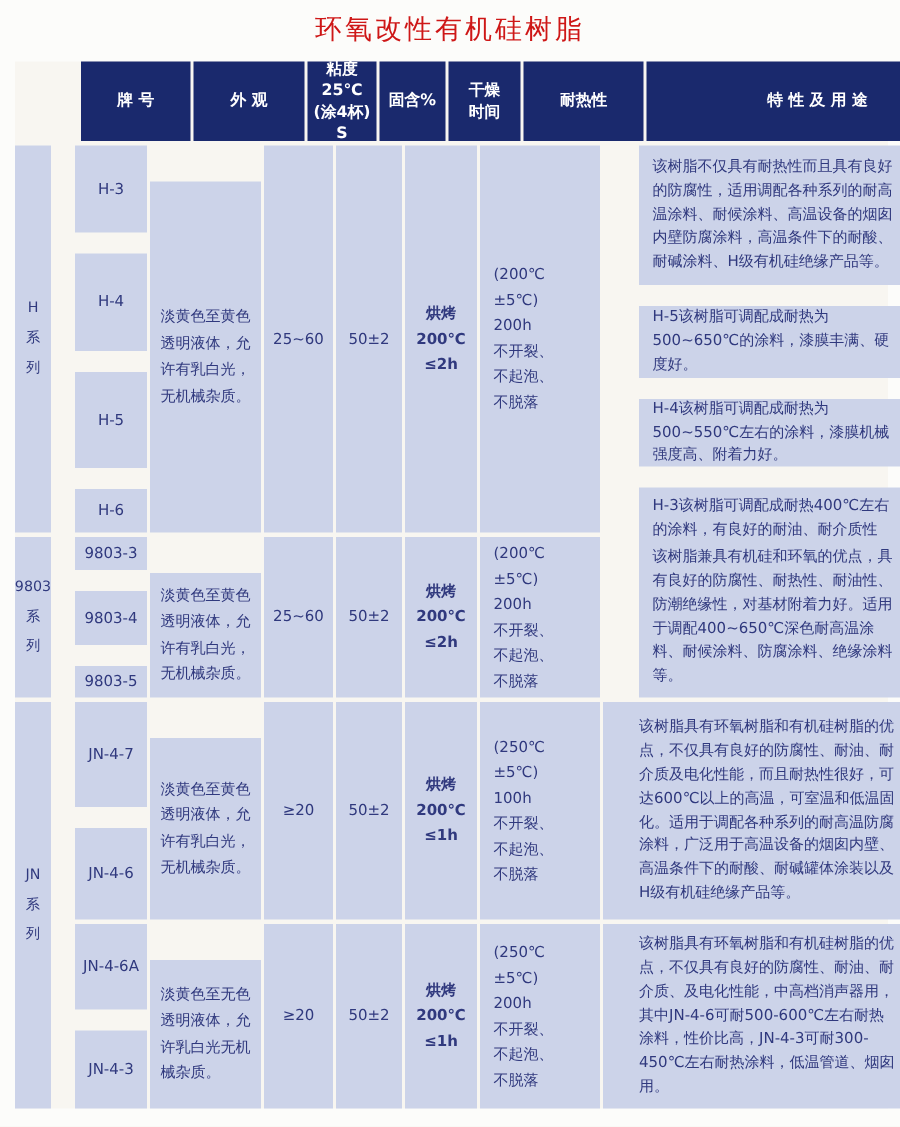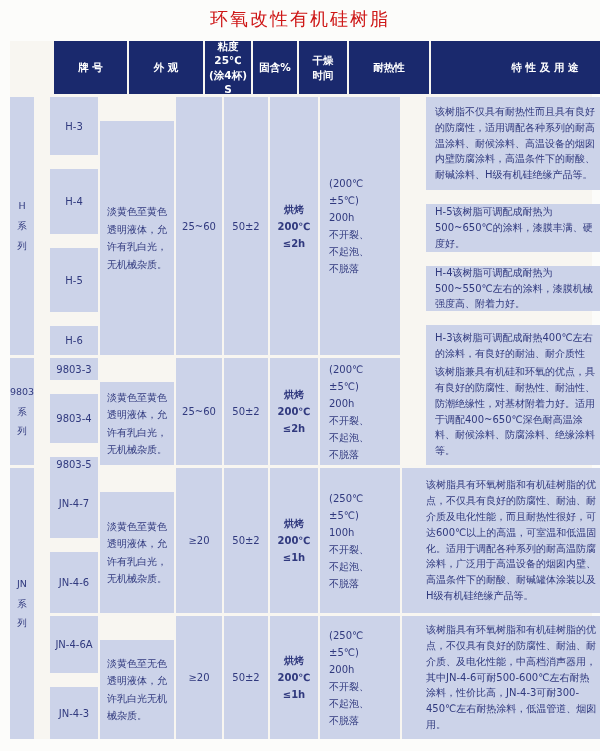--- a/index.html
+++ b/index.html
@@ -125,21 +125,21 @@
         <div class="cell feat left grow">H-3该树脂可调配成耐热400℃左右的涂料，有良好的耐油、耐介质性能，具有良好的防腐性能。</div>
       </div>
     </div>
 
     <div class="srow" style="height:107px">
       <div class="cell series w-series">9803
 系
 列</div>
       <div class="col w-brand">
         <div class="cell" style="height:22px">9803-3</div>
-        <div class="cell" style="height:49px">9803-4</div>
+        <div class="cell" style="height:36px">9803-4</div>
         <div class="cell grow">9803-5</div>
       </div>
       <div class="cell app left w-app">淡黄色至黄色透明液体，允许有乳白光，无机械杂质。</div>
       <div class="cell w-visc">25~60</div>
       <div class="cell w-sol">50±2</div>
       <div class="cell dry pre w-dry">烘烤
 200℃
 ≤2h</div>
       <div class="cell heat left pre w-heat">(200℃ ±5℃)
 200h

